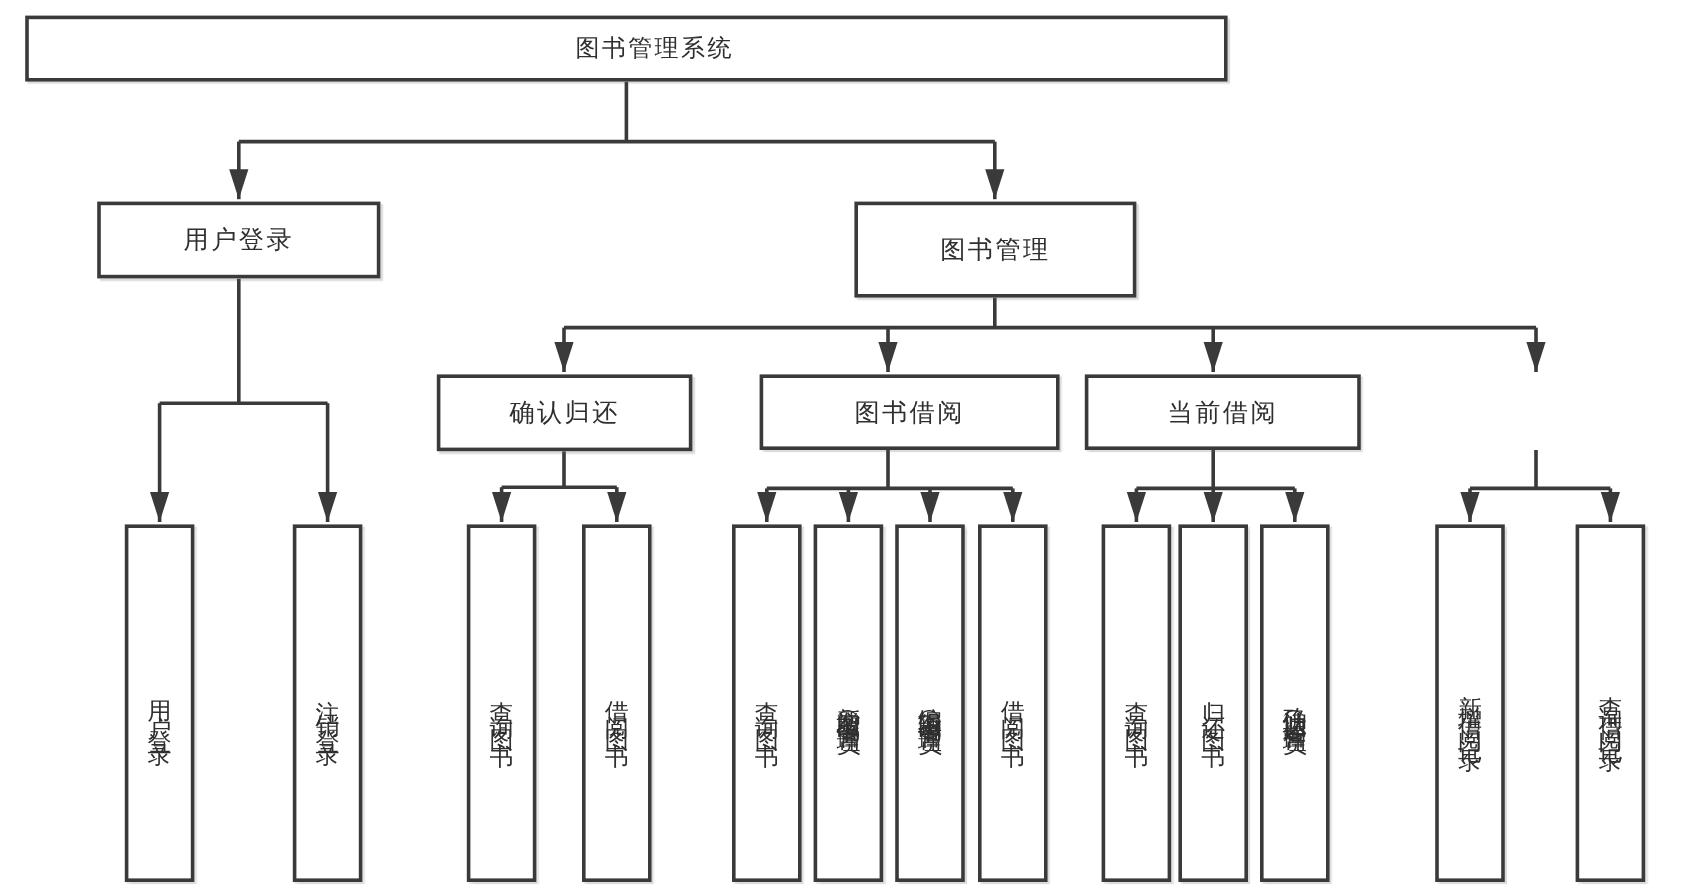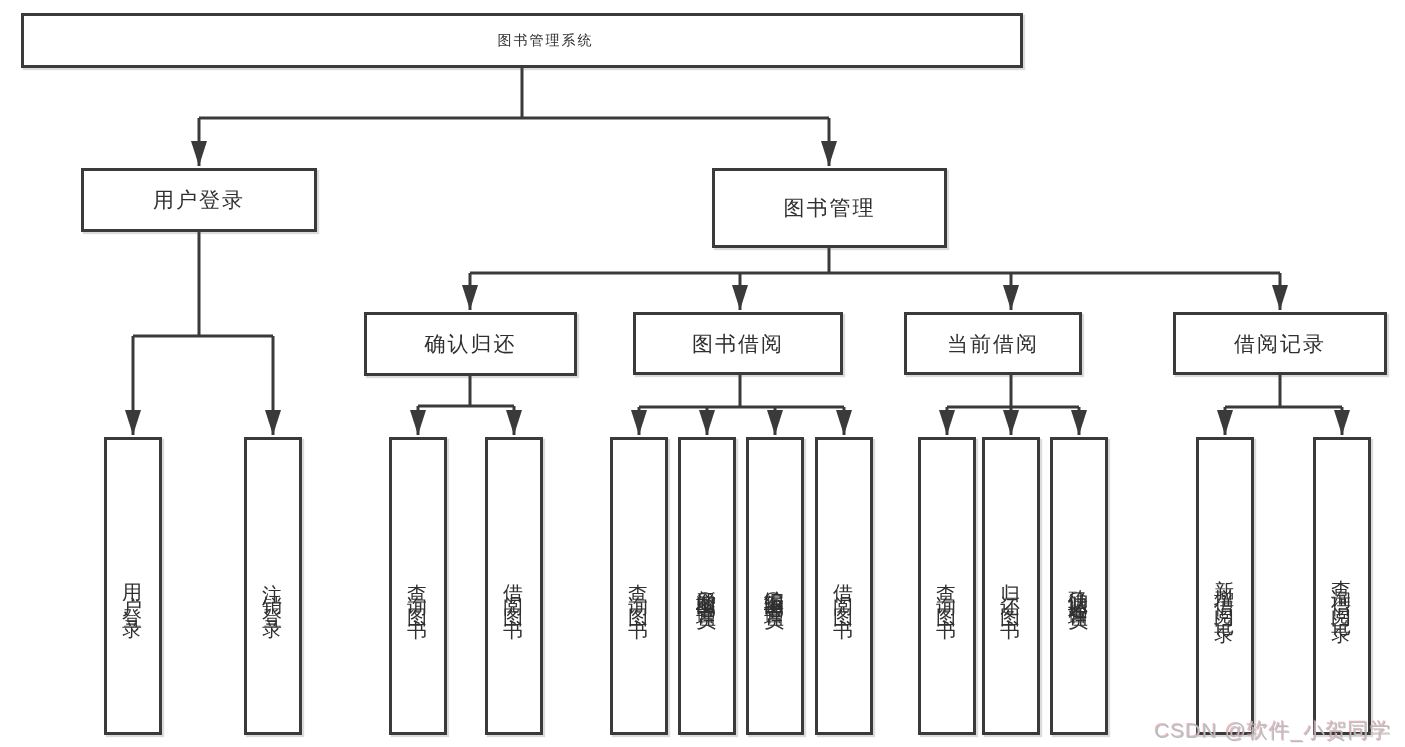--- a/index.html
+++ b/index.html
@@ -8,21 +8,21 @@
     font-family:"Liberation Sans","DejaVu Sans",sans-serif;overflow:hidden;
   }
   .wires{position:absolute;left:0;top:0;z-index:0;}
   .wires path{stroke:#3a3a3a;stroke-width:3;fill:none;}
   .box{
     position:absolute;box-sizing:border-box;z-index:1;background:#ffffff;
     border:3px solid #3a3a3a;display:flex;align-items:center;justify-content:center;
     color:#2f2f2f;box-shadow:2px 2px 1px rgba(90,90,90,.22);
   }
   .h{font-size:21px;letter-spacing:2px;}
-  .root{font-size:14px;padding-left:47px;}
+  .root{font-size:20px;padding-left:47px;}
   .v{font-size:20px;}
   .v span{writing-mode:vertical-rl;text-orientation:mixed;display:block;}
   .vs span{letter-spacing:12px;margin-bottom:-12px;}
   .vm span{letter-spacing:9px;margin-bottom:-9px;}
   .vl span{letter-spacing:3px;margin-bottom:-3px;}
   .watermark{
     position:absolute;right:13px;bottom:2px;z-index:2;font-size:21px;letter-spacing:1px;
     color:#b9bdc4;text-shadow:-1px -1px 0 rgba(225,128,128,.55);white-space:nowrap;
   }
 </style>
@@ -93,28 +93,25 @@
   <div class="box h" style="left:81px;top:168px;width:236px;height:64px;">
     <span>用户登录</span>
   </div>
   <div class="box h" style="left:712px;top:168px;width:235px;height:80px;">
     <span>图书管理</span>
   </div>
 
   <div class="box h" style="left:364px;top:312px;width:213px;height:64px;">
     <span>确认归还</span>
   </div>
-  <div class="box h" style="left:633px;top:312px;width:210px;height:63px;">
+  <div class="box h" style="left:633px;top:312px;width:250px;height:63px;">
     <span>图书借阅</span>
   </div>
-  <div class="box h" style="left:904px;top:312px;width:178px;height:63px;">
+  <div class="box h" style="left:904px;top:312px;width:230px;height:63px;">
     <span>当前借阅</span>
-  </div>
-  <div class="box h" style="left:1173px;top:312px;width:214px;height:63px;">
-    <span>借阅记录</span>
   </div>
 
   <div class="box v vs" style="left:104px;top:437px;width:58px;height:298px;">
     <span>用户登录</span>
   </div>
   <div class="box v vs" style="left:244px;top:437px;width:58px;height:298px;">
     <span>注销登录</span>
   </div>
 
   <div class="box v vs" style="left:389px;top:437px;width:58px;height:298px;">
@@ -147,14 +144,13 @@
     <span>确认归还（管理员）</span>
   </div>
 
   <div class="box v vm" style="left:1196px;top:437px;width:58px;height:298px;">
     <span>新增借阅记录</span>
   </div>
   <div class="box v vm" style="left:1313px;top:437px;width:58px;height:298px;">
     <span>查询借阅记录</span>
   </div>
 
-  <div class="watermark">CSDN @软件_小贺同学</div>
 </div>
 
 </body></html>

